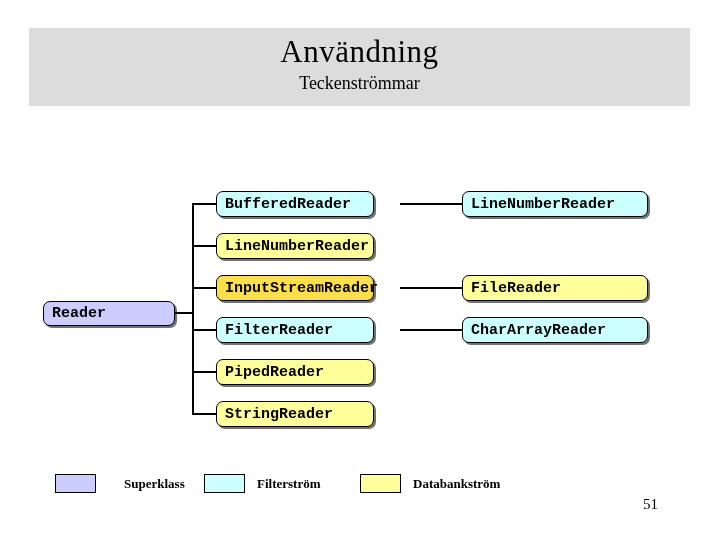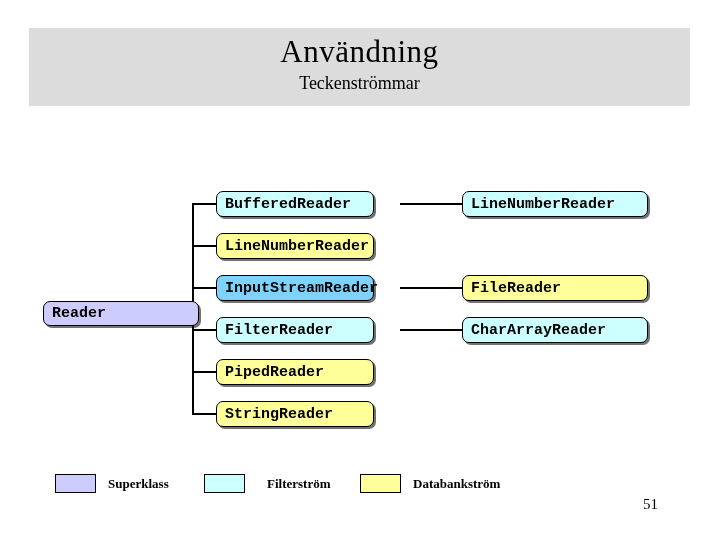--- a/index.html
+++ b/index.html
@@ -16,21 +16,21 @@
   .bullet-row{position:absolute;left:40px;top:130px;font-size:19px;}
   .bullet-dot{display:inline-block;width:25px;font-size:15px;vertical-align:2px;}
 
   
   .diagram{position:absolute;left:0;top:0;width:720px;height:540px;}
   .node{position:absolute;box-sizing:border-box;height:26px;
         border:1.5px solid #000;border-radius:7px;
         display:flex;align-items:center;padding-left:8px;
         font-family:"Liberation Mono", monospace;font-weight:bold;font-size:15px;
         box-shadow:2px 2px 0 rgba(0,0,0,0.55);white-space:nowrap;}
-  .node.root{left:43px;top:301px;width:156px;height:25px;}
+  .node.root{left:43px;top:301px;width:132px;height:25px;}
   .node.mid{left:216px;width:158px;}
   .node.right{left:462px;width:186px;}
   .line{position:absolute;background:#000;}
   .line.h{height:2px;}
   .line.v{width:2px;}
 
   
   .legend-swatch{position:absolute;box-sizing:border-box;width:41px;height:19px;
                  border:1px solid #000;top:474px;}
   .legend-label{position:absolute;top:476px;font-size:13px;font-weight:bold;
@@ -60,36 +60,36 @@
     <div class="line h" style="left:192px;top:371px;width:26px"></div>
     <div class="line h" style="left:192px;top:413px;width:26px"></div>
     <div class="line h" style="left:400px;top:203px;width:64px"></div>
     <div class="line h" style="left:400px;top:287px;width:64px"></div>
     <div class="line h" style="left:400px;top:329px;width:64px"></div>
 
     <div class="node root" style="background-color: rgb(204, 204, 255);">Reader</div>
 
     <div class="node mid" style="top: 191px; background-color: rgb(204, 255, 255);">BufferedReader</div>
     <div class="node mid" style="top: 233px; background-color: rgb(255, 255, 153);">LineNumberReader</div>
-    <div class="node mid" style="top: 275px; background-color: #7dd3fc;">InputStreamReader</div>
+    <div class="node mid" style="top: 275px; background-color: #fde047;">InputStreamReader</div>
     <div class="node mid" style="top: 317px; background-color: rgb(204, 255, 255);">FilterReader</div>
     <div class="node mid" style="top: 401px; background-color: rgb(255, 255, 153);">StringReader</div>
     <div class="node mid" style="top: 359px; background-color: rgb(255, 255, 153);">PipedReader</div>
 
     <div class="node right" style="top: 191px; background-color: rgb(204, 255, 255);">LineNumberReader</div>
     <div class="node right" style="top: 275px; background-color: rgb(255, 255, 153);">FileReader</div>
     <div class="node right" style="top: 317px; background-color: rgb(204, 255, 255);">CharArrayReader</div>
   </div>
 
   <div>
     <div class="legend-swatch" style="left: 55px; background-color: rgb(204, 204, 255);"></div>
-    <div class="legend-label" style="left:108px">Superklass</div>
+    <div class="legend-label" style="left:124px">Superklass</div>
 
     <div class="legend-swatch" style="left: 204px; background-color: rgb(204, 255, 255);"></div>
-    <div class="legend-label" style="left:267px">Filterström</div>
+    <div class="legend-label" style="left:257px">Filterström</div>
 
     <div class="legend-swatch" style="left: 360px; background-color: rgb(255, 255, 153);"></div>
     <div class="legend-label" style="left:413px">Databankström</div>
   </div>
 
   <div class="page-number">51</div>
 
 </div>
 
 </body></html>

